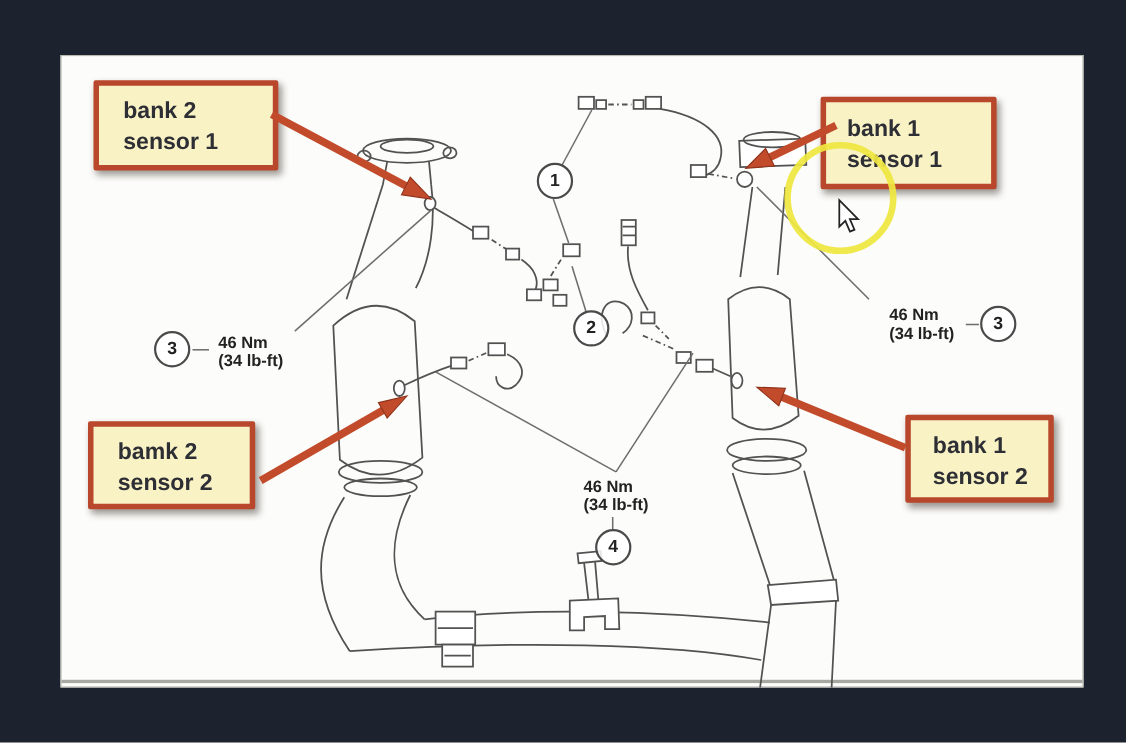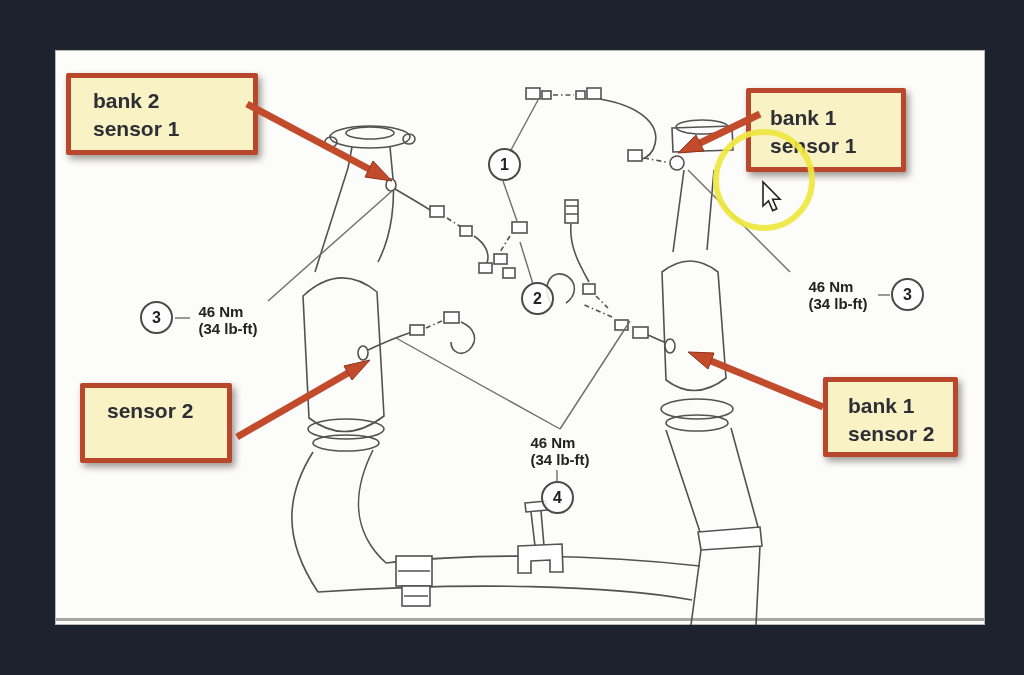--- a/index.html
+++ b/index.html
@@ -34,21 +34,21 @@
 
   .callout-box{
     position:absolute;z-index:20;box-sizing:border-box;
     background:var(--label-fill,#f8f2c5);
     border:5px solid var(--label-border,#b9472c);
     color:var(--label-text,#2e2e35);
     font-weight:bold;font-size:21px;line-height:28px;
     box-shadow:3px 4px 7px rgba(40,30,20,.45);
     border-radius:2px;
   }
-  #box-b2s1{left:66px;top:73px;width:192px;height:82px;padding:9px 0 0 22px;}
+  #box-b2s1{left:85px;top:73px;width:168px;height:82px;padding:9px 0 0 22px;}
   #box-b1s1{left:746px;top:88px;width:160px;height:84px;padding:11px 0 0 19px;}
   #box-b2s2{left:80px;top:383px;width:152px;height:80px;padding:9px 0 0 22px;}
   #box-b1s2{left:823px;top:377px;width:135px;height:80px;padding:10px 0 0 20px;}
 
   .torque{
     position:absolute;z-index:15;transform:translateX(-50%);
     font-weight:bold;font-size:15px;line-height:17px;
     color:var(--diagram-text,#222);white-space:nowrap;
   }
   #torque-left{left:228px;top:303px;}
@@ -199,20 +199,21 @@
 
   <div class="callout-box" id="box-b2s1">
     <div>bank 2</div>
     <div>sensor 1</div>
   </div>
   <div class="callout-box" id="box-b1s1">
     <div>bank 1</div>
     <div>sensor 1</div>
   </div>
   <div class="callout-box" id="box-b2s2">
+    <div>bamk 2</div>
     <div>sensor 2</div>
   </div>
   <div class="callout-box" id="box-b1s2">
     <div>bank 1</div>
     <div>sensor 2</div>
   </div>
 
   <svg id="annotations" class="layer" viewBox="0 0 1024 675">
     <g>
       <path class="arrow-shaft" d="M247,104 L369,169"></path>

